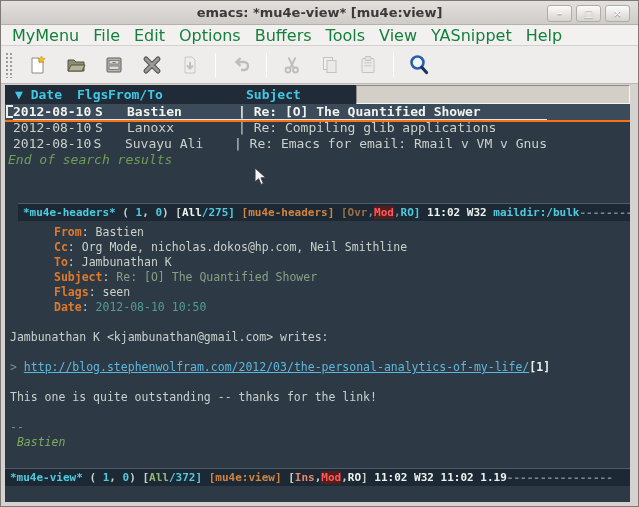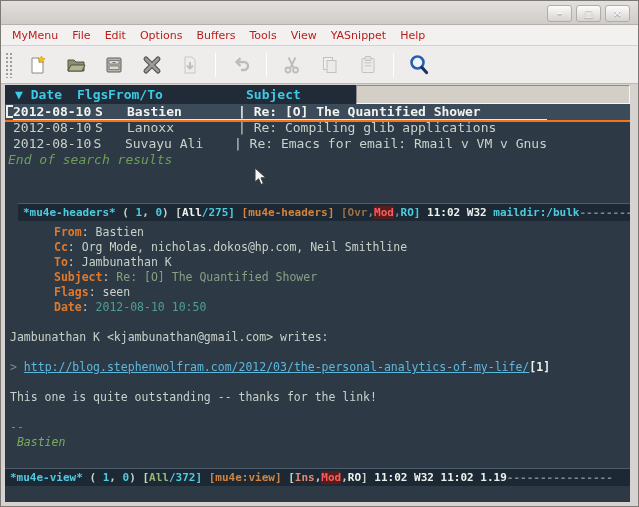--- a/index.html
+++ b/index.html
@@ -20,21 +20,21 @@
     width:25px; height:17px; border:1px solid #b0aca8; border-radius:3px;
     background:linear-gradient(#fcfcfc,#d6d3d0);
     color:#fdfdfd; text-shadow:0 1px 1px #8f8b88;
     font-size:10px; font-weight:bold; line-height:15px; text-align:center; cursor:default;
   }
   
   .menubar {
     height:21px; background:#f3f1f0; border-bottom:1px solid #d4d1ce;
     display:flex; align-items:center; padding-left:4px;
   }
-  .menu-item { font-size:11px; color:#b91c1c; padding:2px 7px; }
+  .menu-item { font-size:16px; color:#15803d; padding:2px 7px; }
   
   .toolbar {
     height:38px; background:#efedeb; border-bottom:1px solid #bdb9b5;
     display:flex; align-items:center; padding-left:2px;
   }
   .tb-handle {
     width:8px; height:26px; margin:0 6px 0 2px;
     background-image:radial-gradient(#a09c98 1px, transparent 1.3px);
     background-size:4px 4px;
   }
@@ -98,20 +98,21 @@
   .s-sig { color:#7cab5e; font-style:italic; }
   .s-lbl { color:#e0792c; font-weight:bold;margin-left:44px; }
   .mouse-cursor { position:absolute; left:253px; top:166px; z-index:50; }
 </style>
 </head>
 <body>
 
 <div class="window">
 
   <div class="titlebar">
+    <span class="title-text">emacs: *mu4e-view* [mu4e:view]</span>
     <div class="win-controls">
         <div class="win-btn">–</div>
         <div class="win-btn">□</div>
         <div class="win-btn">✕</div>
       </div>
   </div>
 
   <div class="menubar">
       <div class="menu-item">MyMenu</div>
       <div class="menu-item">File</div>

